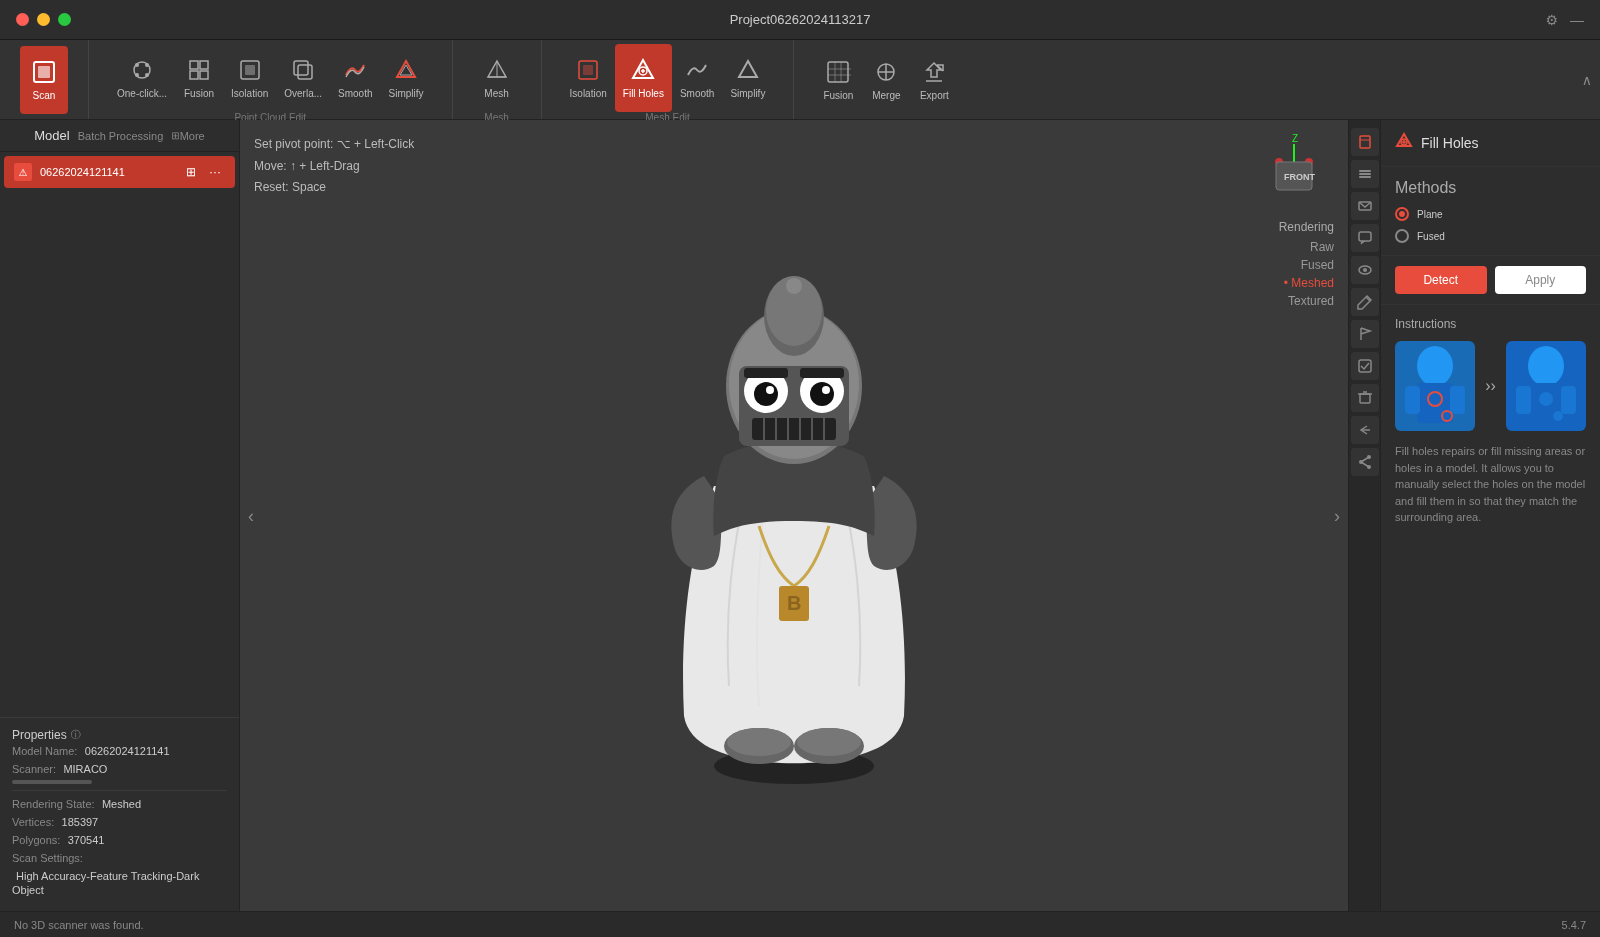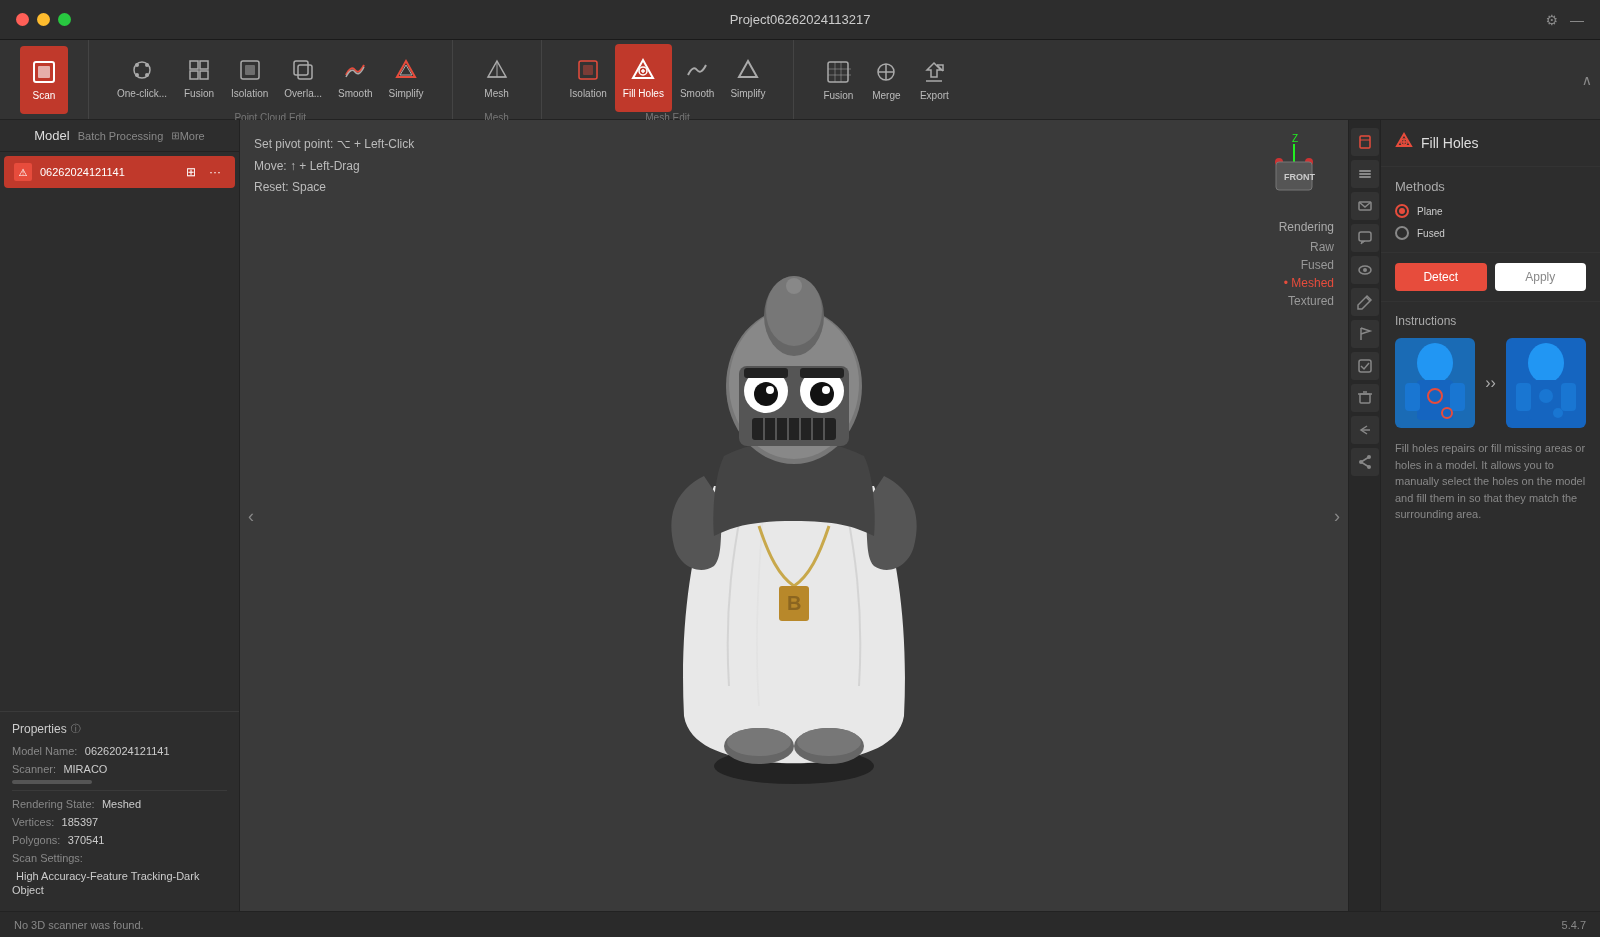--- a/index.html
+++ b/index.html
@@ -182,21 +182,21 @@
     }
 
     .sidebar-properties {
       margin-top: auto;
       border-top: 1px solid #3a3a3a;
       padding: 10px 12px;
     }
     .prop-title {
       font-size: 12px;
       color: #ccc;
-      margin-bottom: 8px;
+      margin-bottom: 2px;
       display: flex; align-items: center; gap: 4px;
     }
     .prop-row {
       margin-bottom: 4px;
     }
     .prop-label {
       font-size: 11px;
       color: #888;
       display: inline;
     }
@@ -309,21 +309,21 @@
     .panel-title {
       font-size: 14px;
       color: #ddd;
       font-weight: 500;
     }
     .panel-section {
       padding: 12px 14px;
       border-bottom: 1px solid #333;
     }
     .panel-section-title {
-      font-size: 13px;
+      font-size: 16px;
       color: #aaa;
       margin-bottom: 10px;
     }
     .radio-group {
       display: flex;
       flex-direction: column;
       gap: 8px;
     }
     .radio-item {
       display: flex;

